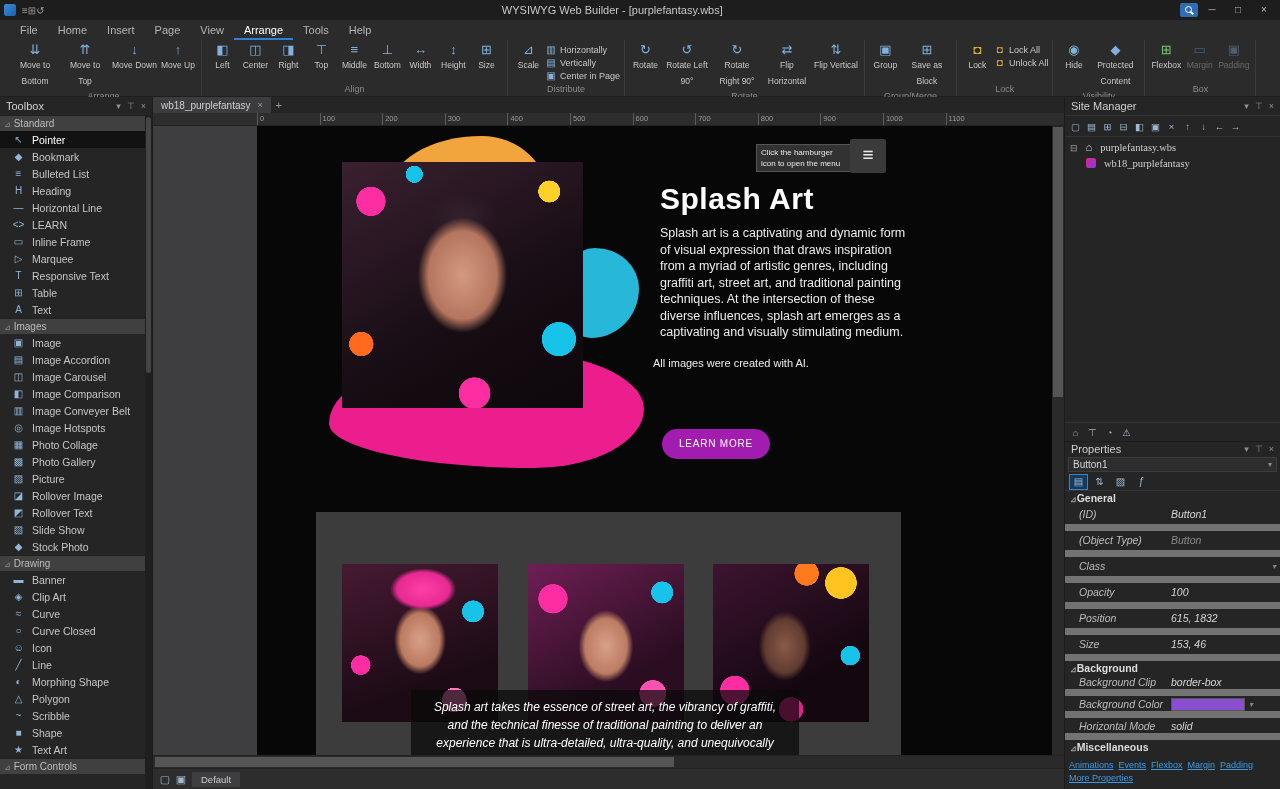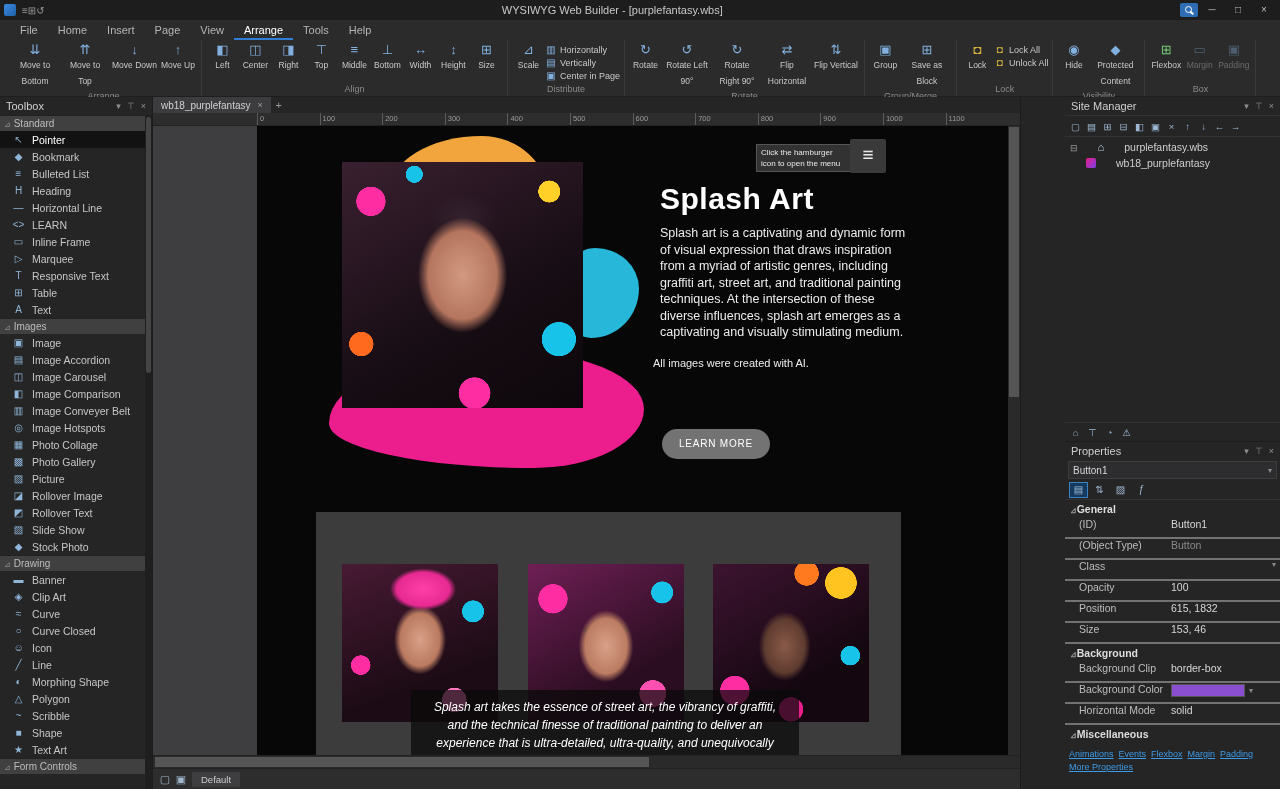--- a/index.html
+++ b/index.html
@@ -107,41 +107,41 @@
   .tooltip{position:absolute;left:499px;top:18px;width:96px;background:#323232;border:1px solid #555;color:#e8e8e8;font-size:8px;line-height:11px;padding:2px 4px;box-sizing:border-box;}
   .tooltip::after{content:"";position:absolute;right:-9px;top:8px;border:4px solid transparent;border-left-color:#555;}
   .burger{position:absolute;left:593px;top:13px;width:36px;height:34px;background:#3a3a3a;border-radius:2px;color:#e8e8e8;font-size:19px;line-height:32px;text-align:center;}
   .hero-h{position:absolute;left:403px;top:56px;color:#fff;font-size:30px;font-weight:bold;letter-spacing:.5px;}
   .hero-p{position:absolute;left:403px;top:99px;width:253px;color:#ececec;font-size:12.5px;line-height:16.5px;}
   .hero-ai{position:absolute;left:396px;top:231px;color:#ececec;font-size:11px;}
   .cta{position:absolute;left:405px;top:303px;width:108px;height:30px;border-radius:15px;color:#fff;font-size:10px;letter-spacing:.8px;text-align:center;line-height:30px;}
   .graysec{position:absolute;left:59px;top:386px;width:585px;height:300px;background:#3c3c3c;}
   .caption{position:absolute;left:154px;top:564px;width:388px;background:rgba(10,10,10,.72);color:#fff;font-size:12px;line-height:18px;font-style:italic;text-align:center;padding:8px 12px;box-sizing:border-box;}
   
-  .rightcol{width:215px;background:#252526;border-left:1px solid #1c1c1c;display:flex;flex-direction:column;padding-left:44px;}
+  .rightcol{width:215px;background:#252526;border-left:1px solid #1c1c1c;display:flex;flex-direction:column;}
   .sm{height:344px;display:flex;flex-direction:column;border-bottom:1px solid #1c1c1c;}
   .sm-toolbar{height:20px;border-top:1px solid #333;border-bottom:1px solid #333;display:flex;align-items:center;padding:0 3px;gap:1px;}
   .smt-ico{width:15px;height:15px;text-align:center;line-height:15px;color:#9db8d2;font-size:9.5px;}
   .tree{flex:1;padding-top:2px;}
-  .trow{height:16px;display:flex;align-items:center;gap:20px;font-size:10.5px;color:#cfcfcf;padding-left:5px;}
+  .trow{height:16px;display:flex;align-items:center;gap:8px;font-size:10.5px;color:#cfcfcf;padding-left:5px;font-family:Liberation Serif, serif;}
   .trow.child{padding-left:21px;}
   .texp::before{content:"⊟";color:#9a9a9a;font-size:9px;}
   .home-ico::before{content:"⌂";color:#b9cde0;font-size:11px;}
   .pg-ico{width:10px;height:10px;border-radius:2px;background:linear-gradient(135deg,#e91e8c,#7b3fe4);}
   .sm-footer{height:18px;border-top:1px solid #333;display:flex;align-items:center;gap:2px;padding-left:3px;}
   
   .props{flex:1;display:flex;flex-direction:column;overflow:hidden;}
   .selector{height:16px;margin:1px 3px 2px;background:#2d2d30;border:1px solid #3c3c3c;display:flex;align-items:center;padding:0 4px;font-size:10px;color:#d5d5d5;}
   .selector::after{content:"▾";margin-left:auto;color:#8a8a8a;font-size:8px;}
   .pt-bar{height:18px;display:flex;align-items:center;gap:2px;padding-left:4px;border-bottom:1px solid #333;}
   .pt-btn{width:17px;height:14px;text-align:center;line-height:14px;color:#9db8d2;font-size:10px;border:1px solid transparent;}
   .pt-btn.active{background:#153a5e;border-color:#3b82c4;}
   .psec{height:18px;display:flex;align-items:center;gap:0;padding-left:5px;font-size:10.5px;font-weight:bold;color:#ddd;}
   .psec .secarr::before{color:#999;}
-  .prow{height:19px;display:flex;align-items:flex-start;border-bottom:2px solid #737373;padding-left:14px;font-size:10.5px;}
+  .prow{height:19px;display:flex;align-items:center;border-bottom:7px solid #737373;padding-left:14px;font-size:10.5px;font-style:italic;}
   .plbl{width:92px;color:#bdbdbd;flex:none;}
   .pval{flex:1;color:#d6d6d6;padding-right:4px;}
   .pval.dim{color:#8a8a8a;}
   .has-dd::after{content:"▾";float:right;color:#888;font-size:8px;}
   .swatch{display:inline-block;width:72px;height:11px;border:1px solid #555;vertical-align:middle;}
   .pdd{color:#888;font-size:8px;margin-left:4px;}
   .plinks{padding:6px 4px;display:flex;flex-wrap:wrap;gap:3px 5px;}
   .plink{color:#3e9ae5;text-decoration:underline;font-size:9px;white-space:nowrap;}
 </style>
 </head>
@@ -560,21 +560,21 @@
           <div class="blob b-orange" style="background: rgb(242, 165, 61);"></div>
           <div class="blob b-cyan" style="background: rgb(39, 183, 216);"></div>
           <div class="blob b-pink" style="background: rgb(236, 30, 142);"></div>
           <div class="blob b-dot" style="background: rgb(236, 30, 142);"></div>
           <div class="art a-main"></div>
           <div class="tooltip">Click the hamburger icon to open the menu</div>
           <div class="burger">≡</div>
           <div class="hero-h">Splash Art</div>
           <div class="hero-p">Splash art is a captivating and dynamic form of visual expression that draws inspiration from a myriad of artistic genres, including graffiti art, street art, and traditional painting techniques. At the intersection of these diverse influences, splash art emerges as a captivating and visually stimulating medium.</div>
           <div class="hero-ai">All images were created with AI.</div>
-          <div class="cta" style="background: #737373;">LEARN MORE</div>
+          <div class="cta" style="background: #a21caf;">LEARN MORE</div>
           <div class="graysec"></div>
           <div class="art thumb a-1"></div>
           <div class="art thumb a-2"></div>
           <div class="art thumb a-3"></div>
           <div class="caption">Splash art takes the essence of street art, the vibrancy of graffiti, and the technical finesse of traditional painting to deliver an experience that is ultra-detailed, ultra-quality, and unequivocally polychromatic.</div>
         </div>
         <div class="vscroll">
             <div class="vthumb"></div>
           </div>
       </div>

